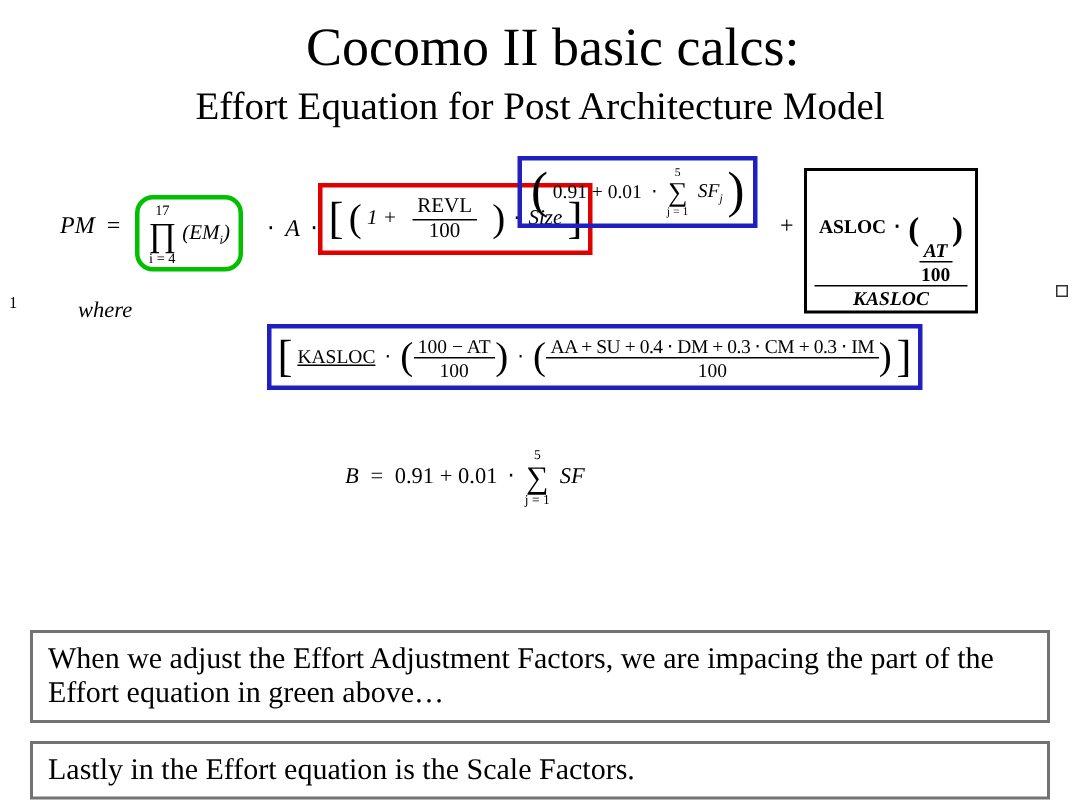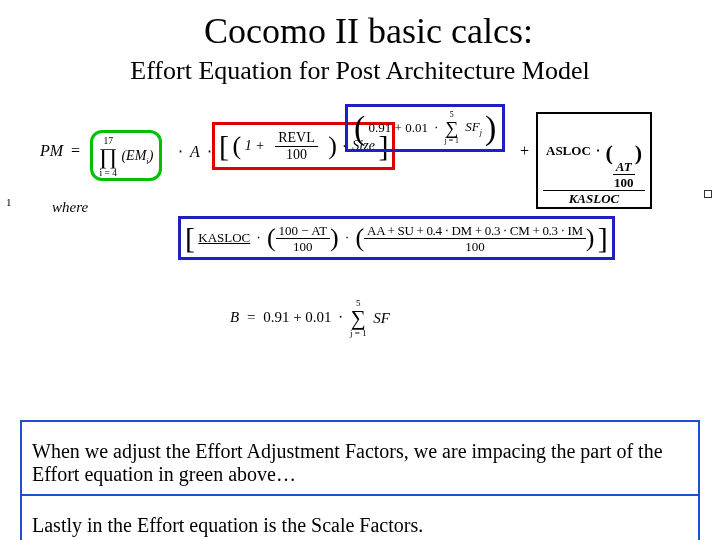--- a/index.html
+++ b/index.html
@@ -52,22 +52,22 @@
   .bracket {
     display:inline-block; vertical-align:middle;
   }
   .box-green { border:3px solid #00c000; }
   .box-red   { border:3px solid #e00000; }
   .box-blue  { border:3px solid #2020c0; }
   .box-black { border:2px solid #000; }
   .callout {
     position:absolute;
     left:20px; right:20px;
-    border:2px solid #1d4ed8;
-    padding:18px 10px;
+    border:2px solid #737373;
+    padding:6px 10px;
     font-size:20px;
     background:#fff;
   }
 </style>
 </head>
 <body>
 
 <div class="title">Cocomo II basic calcs:</div>
 <div class="subtitle">Effort Equation for Post Architecture Model</div>
 

